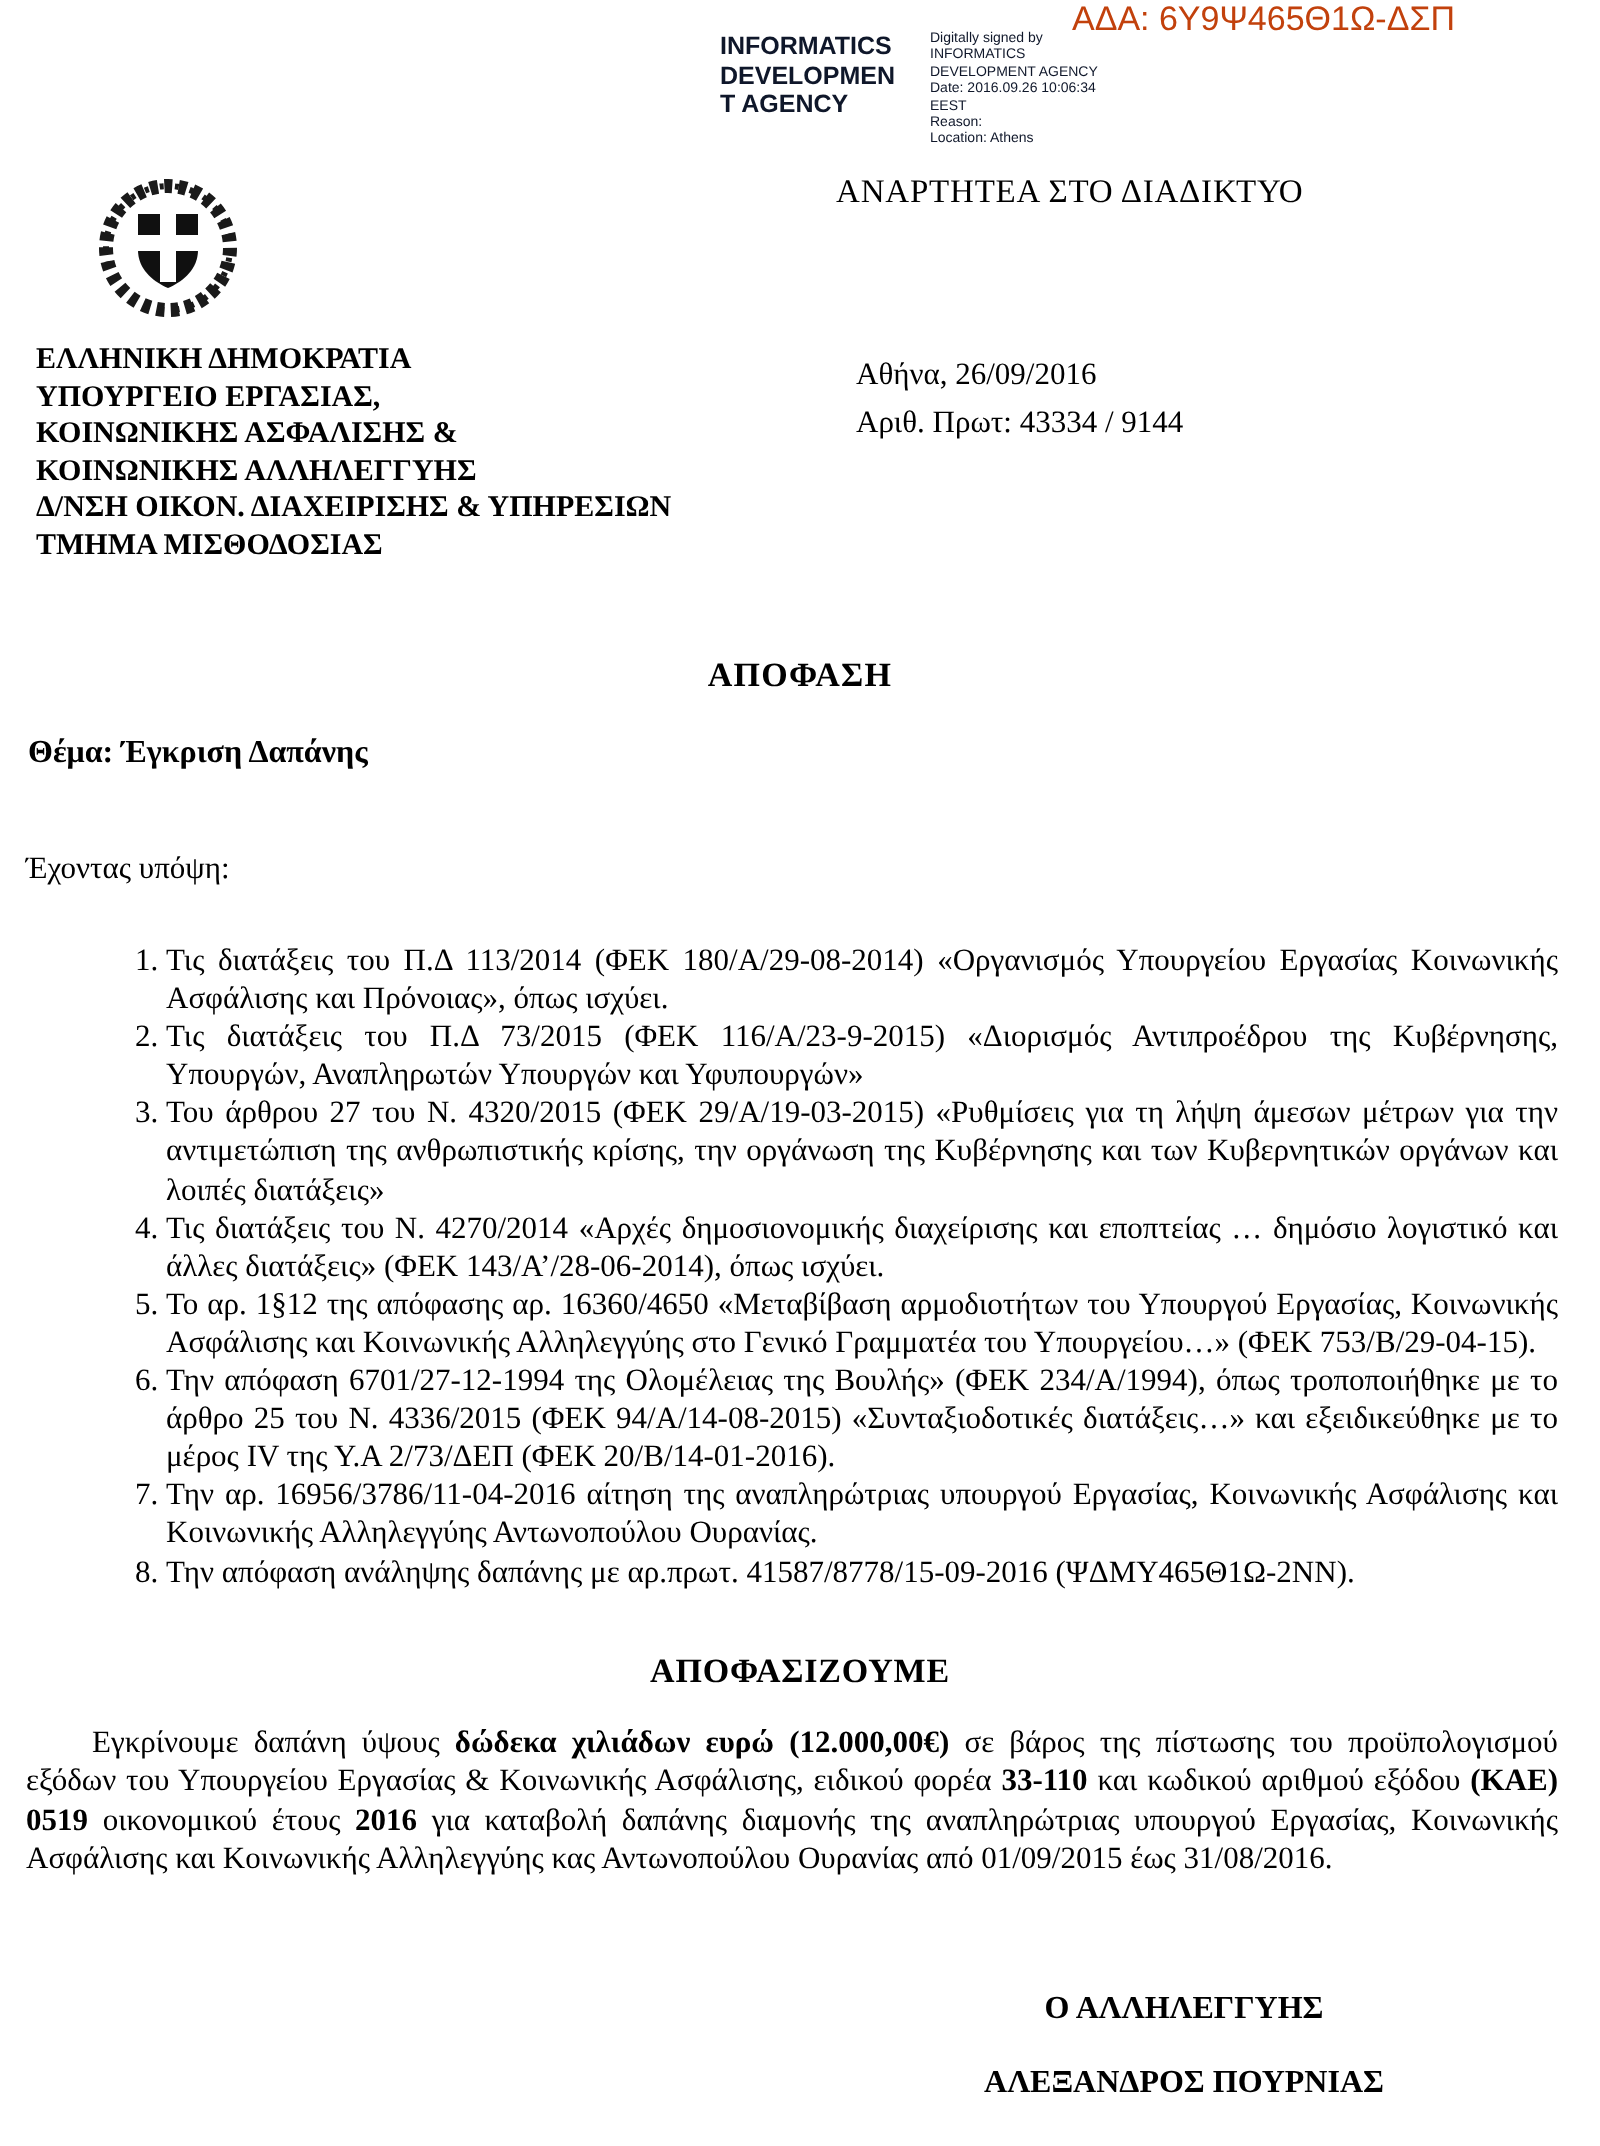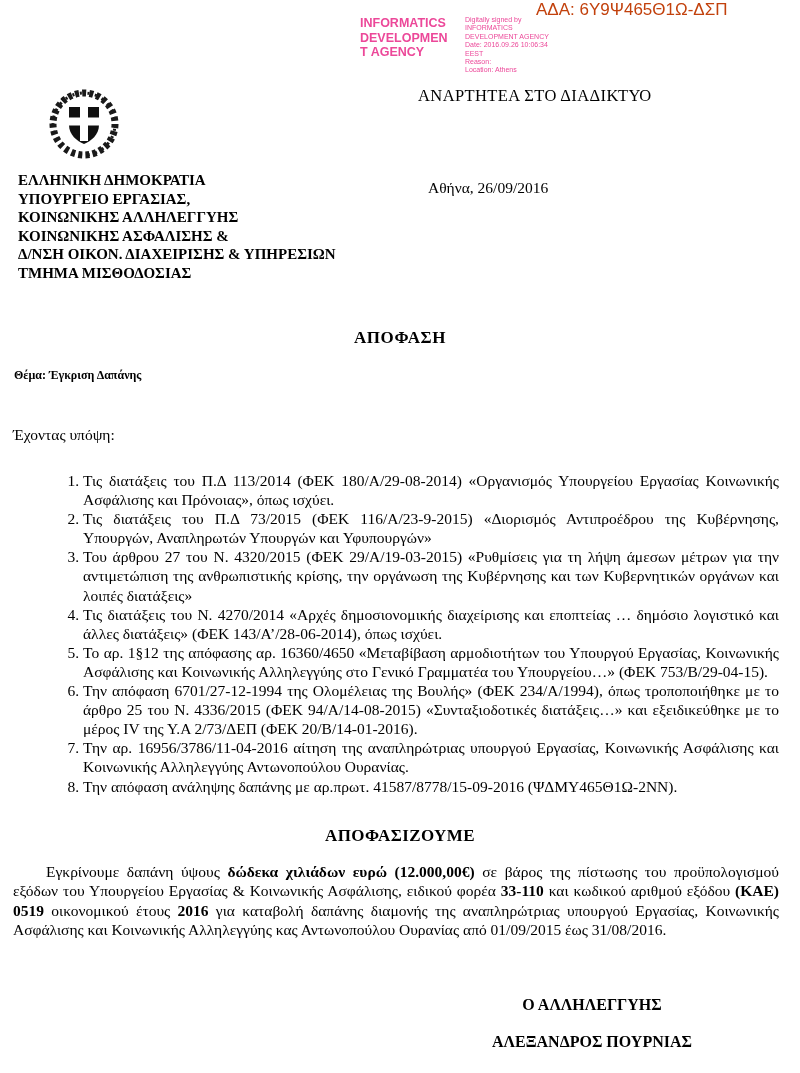--- a/index.html
+++ b/index.html
@@ -23,21 +23,21 @@
     color: #c2410c;
     white-space: nowrap;
   }
 
   
   .stamp {
     position: absolute;
     top: 16px; left: 360px;
     display: flex;
     align-items: flex-start;
-    color: #ec4899;
+    color: #0f172a;
     font-family: "Liberation Sans", sans-serif;
   }
   .stamp-big {
     width: 98px;
     font-weight: bold;
     font-size: 12.5px;
     line-height: 14.5px;
     white-space: pre-line;
   }
   .stamp-small {
@@ -81,21 +81,21 @@
     text-align: center;
     font-weight: bold;
     font-size: 17px;
     letter-spacing: 0.6px;
   }
 
   .subject {
     position: absolute;
     top: 368px; left: 14px;
     font-weight: bold;
-    font-size: 12px;
+    font-size: 16px;
   }
 
   .preamble {
     position: absolute;
     top: 426px; left: 13px;
     font-size: 15.5px;
   }
 
   .considerations {
     position: absolute;
@@ -174,28 +174,29 @@
         <path d="M-15,-17 H15 V1 C15,11 7,17 0,20 C-7,17 -15,11 -15,1 Z" fill="#101010"></path>
         <rect x="-4" y="-17" width="8" height="34" fill="#ffffff"></rect>
         <rect x="-15" y="-6.5" width="30" height="8" fill="#ffffff"></rect>
       </g>
     </svg>
   </div>
 
   <div class="agency">
     <div>ΕΛΛΗΝΙΚΗ ΔΗΜΟΚΡΑΤΙΑ</div>
     <div>ΥΠΟΥΡΓΕΙΟ ΕΡΓΑΣΙΑΣ,</div>
+    <div>ΚΟΙΝΩΝΙΚΗΣ ΑΣΦΑΛΙΣΗΣ &amp;</div>
     <div>ΚΟΙΝΩΝΙΚΗΣ ΑΛΛΗΛΕΓΓΥΗΣ</div>
-    <div>ΚΟΙΝΩΝΙΚΗΣ ΑΣΦΑΛΙΣΗΣ &amp;</div>
     <div>Δ/ΝΣΗ ΟΙΚΟΝ. ΔΙΑΧΕΙΡΙΣΗΣ &amp; ΥΠΗΡΕΣΙΩΝ</div>
     <div>ΤΜΗΜΑ ΜΙΣΘΟΔΟΣΙΑΣ</div>
   </div>
 
   <div class="proto">
     <div>Αθήνα, 26/09/2016</div>
+    <div>Αριθ. Πρωτ: 43334 / 9144</div>
   </div>
 
   <div class="doc-title">ΑΠΟΦΑΣΗ</div>
 
   <div class="subject">Θέμα: Έγκριση Δαπάνης</div>
 
   <div class="preamble">Έχοντας υπόψη:</div>
 
   <div class="considerations">
     <ol>

